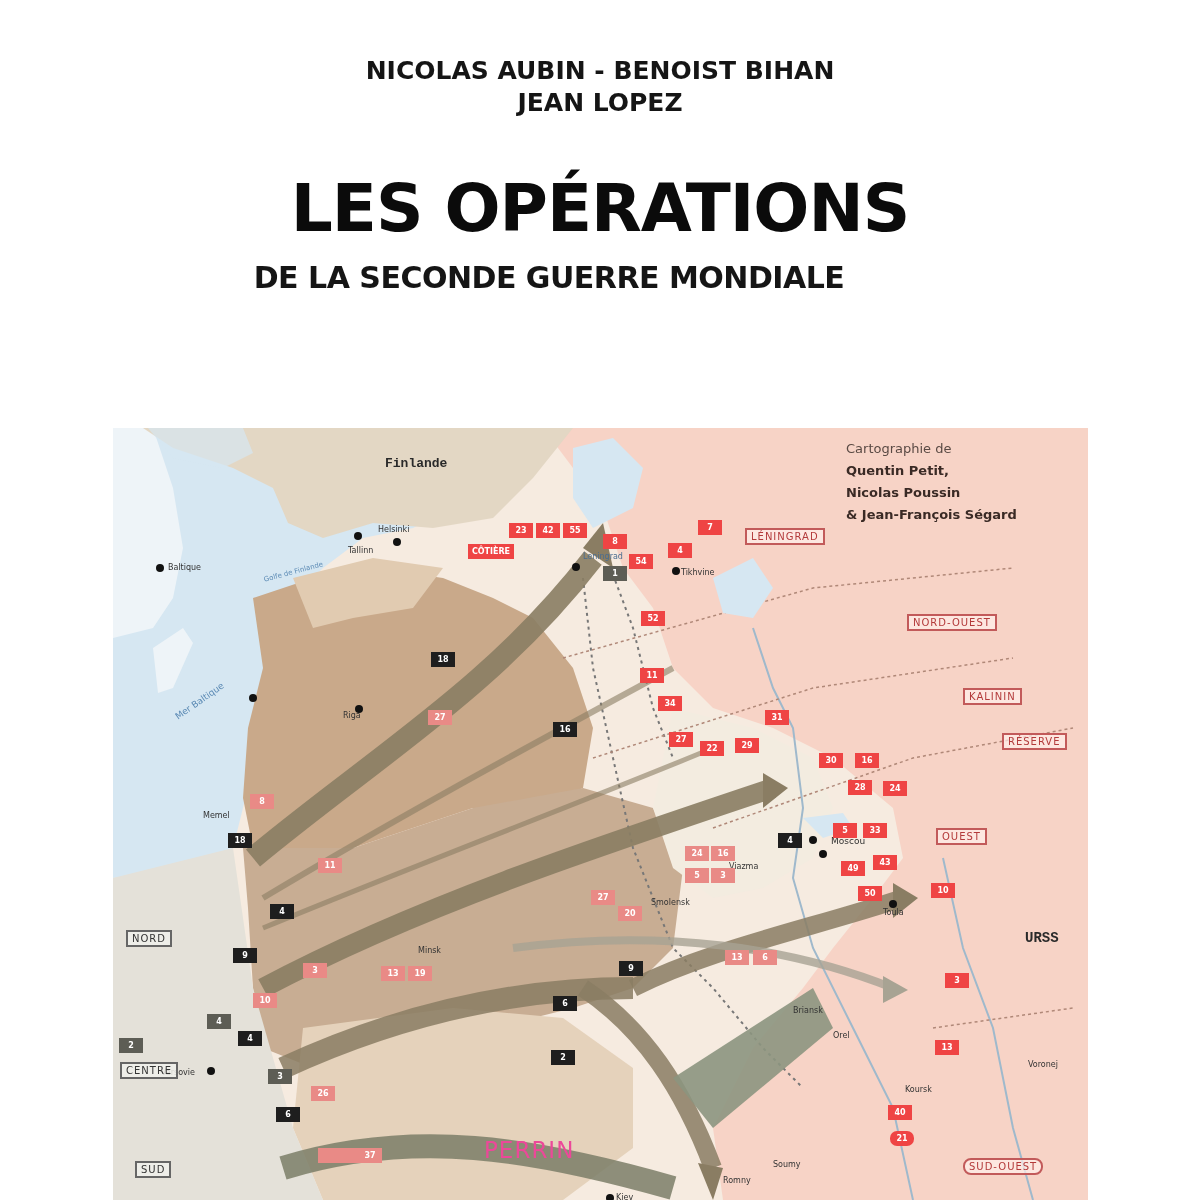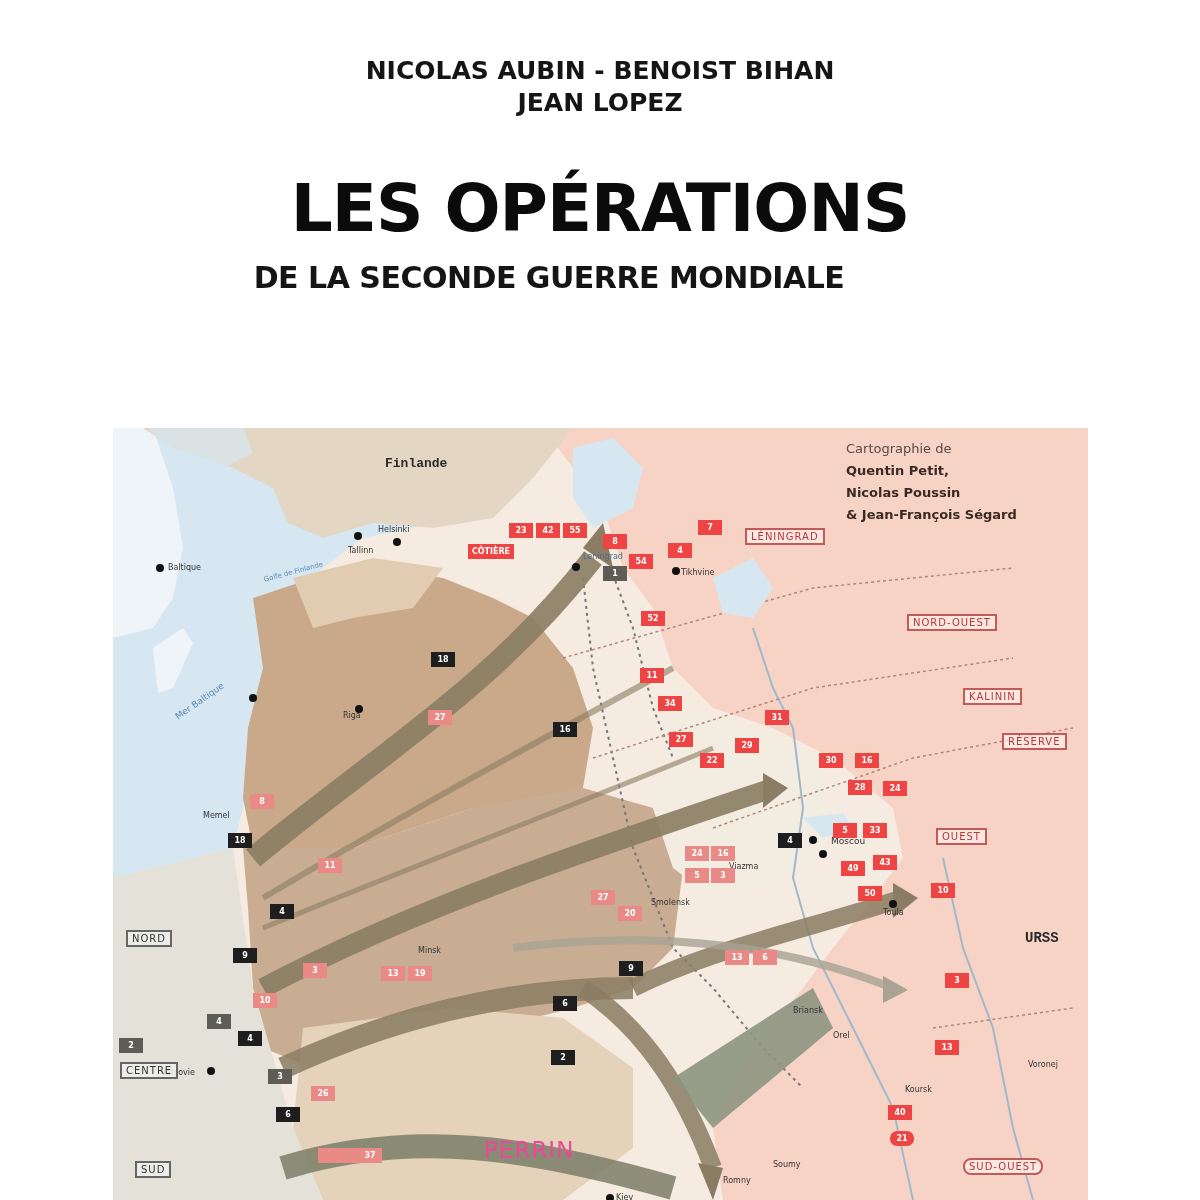--- a/index.html
+++ b/index.html
@@ -161,21 +161,21 @@
     <div class="unit sov" style="left:490px;top:106px;">8</div>
     <div class="unit sov" style="left:516px;top:126px;">54</div>
     <div class="unit sov" style="left:555px;top:115px;">4</div>
     <div class="unit sov" style="left:585px;top:92px;">7</div>
     <div class="unit sov" style="left:528px;top:183px;">52</div>
     <div class="unit sov" style="left:355px;top:116px;width:42px;">CÔTIÈRE</div>
 
     <div class="unit sov" style="left:527px;top:240px;">11</div>
     <div class="unit sov" style="left:545px;top:268px;">34</div>
     <div class="unit sov" style="left:556px;top:304px;">27</div>
-    <div class="unit sov" style="left:587px;top:325px;">22</div>
+    <div class="unit sov" style="left:587px;top:313px;">22</div>
     <div class="unit sov" style="left:622px;top:310px;">29</div>
     <div class="unit sov" style="left:652px;top:282px;">31</div>
     <div class="unit sov" style="left:706px;top:325px;">30</div>
     <div class="unit sov" style="left:742px;top:325px;">16</div>
     <div class="unit sov" style="left:735px;top:352px;">28</div>
     <div class="unit sov" style="left:770px;top:353px;">24</div>
     <div class="unit sov" style="left:720px;top:395px;">5</div>
     <div class="unit sov" style="left:750px;top:395px;">33</div>
     <div class="unit sov" style="left:760px;top:427px;">43</div>
     <div class="unit sov" style="left:728px;top:433px;">49</div>

